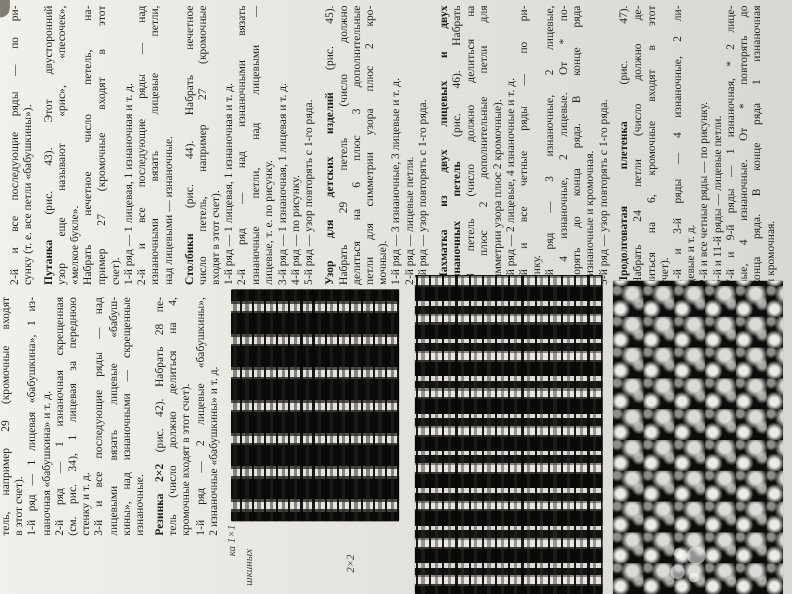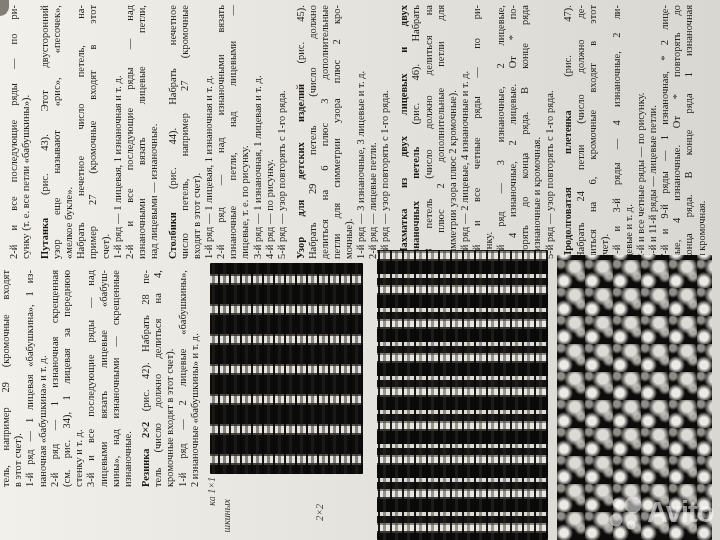--- a/index.html
+++ b/index.html
@@ -141,15 +141,14 @@
     <div class="corner-shadow"></div>
   </div>
 
   <div class="watermark">
     <svg width="38" height="40" viewBox="0 0 38 40">
       <circle cx="11" cy="11" r="4.5" fill="#fff"></circle>
       <circle cx="27" cy="13" r="8.5" fill="#fff"></circle>
       <circle cx="10" cy="28" r="6.5" fill="#fff"></circle>
       <circle cx="25" cy="33" r="4.5" fill="#fff"></circle>
     </svg>
-    <span class="wm-text">Avito</span>
   </div>
 </div>
 
 </body></html>

